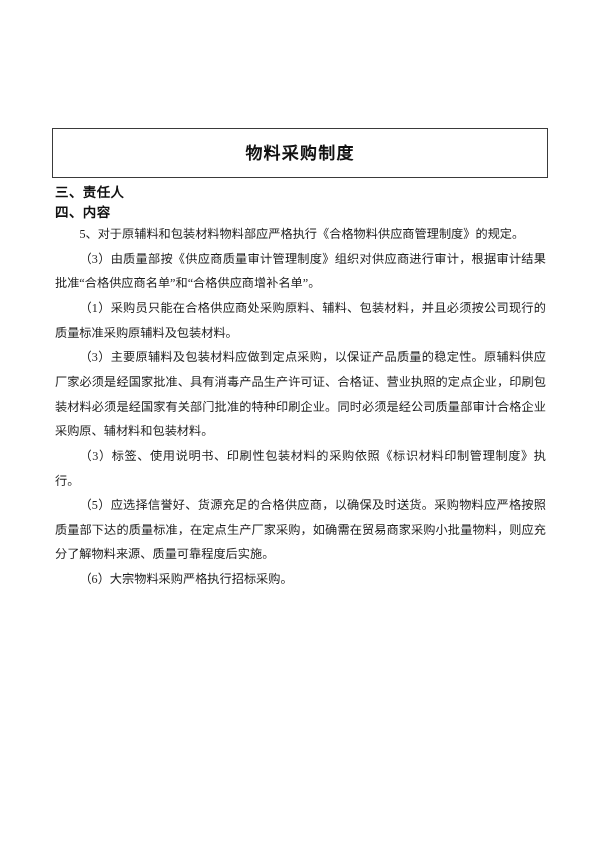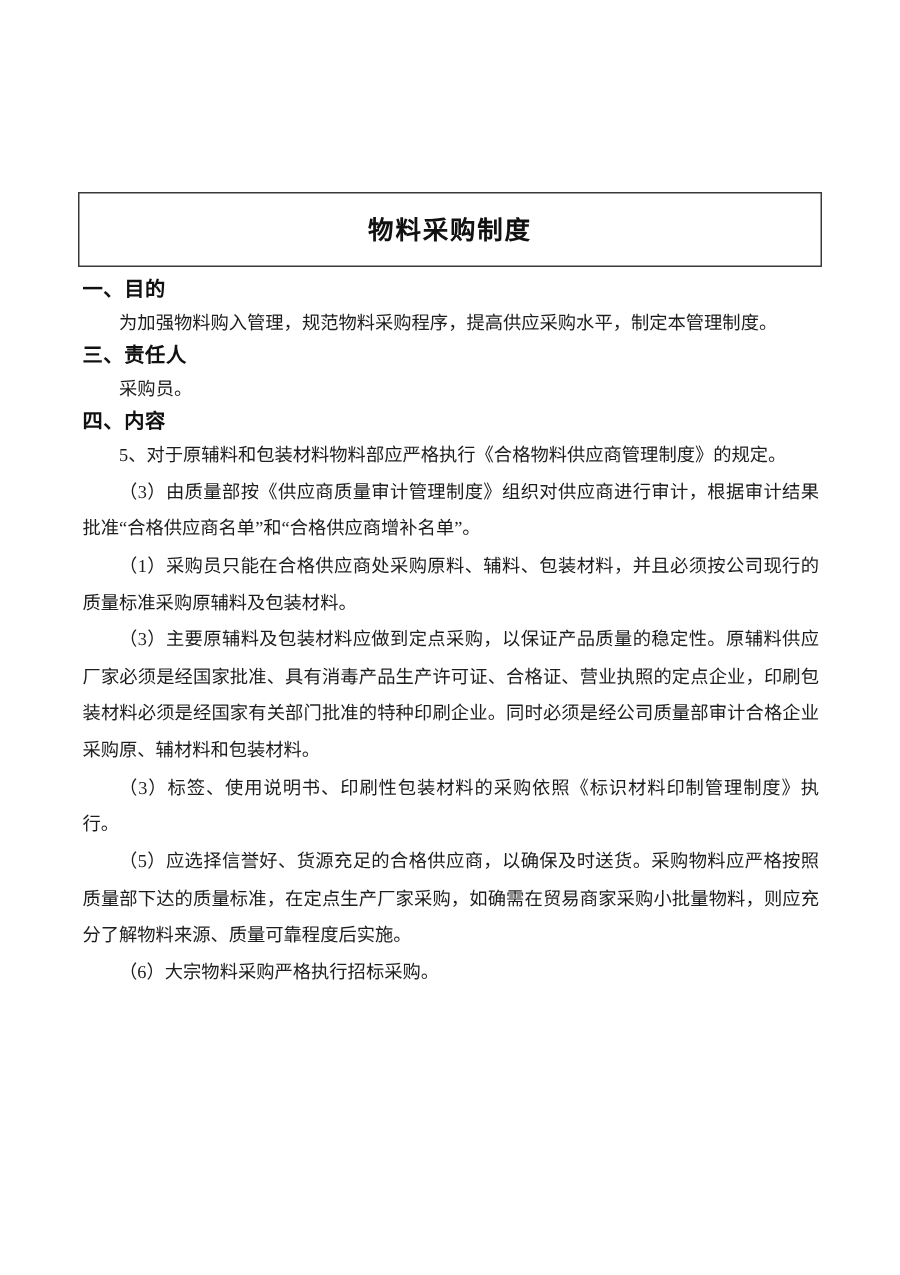--- a/index.html
+++ b/index.html
@@ -81,29 +81,24 @@
 <body>
 
 <div class="page">
 
   <div class="title-box">
     <div class="doc-title">物料采购制度</div>
   </div>
 
   <div class="body-region">
 
-    <div>
-      <p class="section-heading">一、目的</p>
-      <p class="para">为加强物料购入管理，规范物料采购程序，提高供应采购水平，制定本管理制度。</p>
-    </div>
 
 
     <div>
       <p class="section-heading">三、责任人</p>
-      <p class="para">采购员。</p>
     </div>
 
     <div>
       <p class="section-heading">四、内容</p>
 
 
       <p class="para">5、对于原辅料和包装材料物料部应严格执行《合格物料供应商管理制度》的规定。</p>
 
       <p class="para">（3）由质量部按《供应商质量审计管理制度》组织对供应商进行审计，根据审计结果批准“合格供应商名单”和“合格供应商增补名单”。</p>
 

